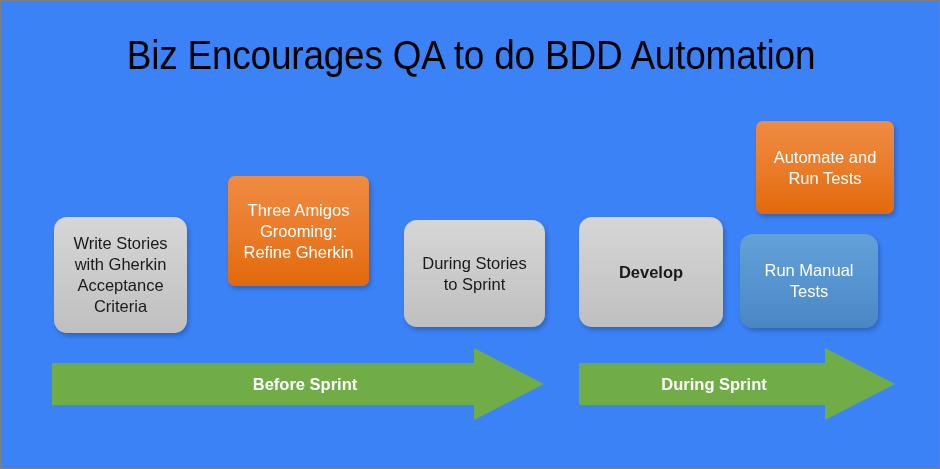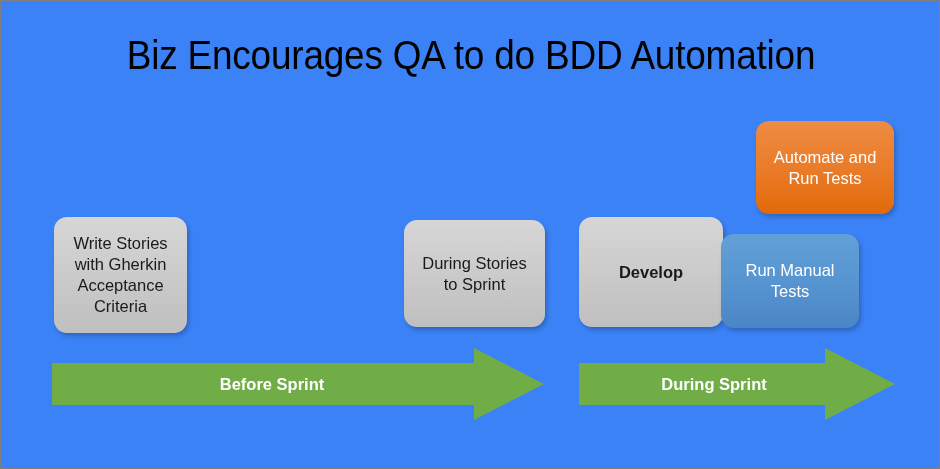--- a/index.html
+++ b/index.html
@@ -54,20 +54,21 @@
   .node-gray {
     background: linear-gradient(180deg, #d6d6d6 0%, #cccccc 45%, #bfbfbf 100%);
     color: #1a1a1a;
     box-shadow: 2px 3px 4px rgba(0,0,0,0.22);
     margin-top: 44px;
   }
   .node-orange {
     background: linear-gradient(180deg, #ef8b42 0%, #ea7c2a 50%, #e2690a 100%);
     color: #ffffff;
     box-shadow: 2px 3px 4px rgba(0,0,0,0.22);
+    border-radius: 7px;
   }
   .node-blue {
     background: linear-gradient(180deg, #63a0d8 0%, #5795d1 50%, #4a86c4 100%);
     color: #ffffff;
     box-shadow: 2px 3px 4px rgba(0,0,0,0.22);
   }
   .arrow {
     position: absolute;
   }
   .arrow svg {
@@ -95,45 +96,50 @@
 
   <div id="slide-title">Biz Encourages QA to do BDD Automation</div>
 
   <div class="node node-gray" style="left:53px; top:172px; width:133px; height:116px;">
     <span class="node-label">Write Stories
 with Gherkin
 Acceptance
 Criteria</span>
   </div>
 
+  <div class="node node-orange" style="left:227px; top:175px; width:141px; height:110px;">
+    <span class="node-label">Three Amigos
+Grooming:
+Refine Gherkin</span>
+  </div>
 
   <div class="node node-gray" style="left:403px; top:175px; width:141px; height:107px;">
     <span class="node-label">During Stories
 to Sprint</span>
   </div>
 
   <div class="node node-gray" style="left:578px; top:172px; width:144px; height:110px;font-weight:bold;">
     <span class="node-label">Develop</span>
   </div>
 
   <div class="node node-orange" style="left:755px; top:120px; width:138px; height:93px;">
     <span class="node-label">Automate and
 Run Tests</span>
   </div>
 
-  <div class="node node-blue" style="left:720px; top:233px; width:138px; height:94px;">
+  <div class="node node-blue" style="left:739px; top:233px; width:138px; height:94px;">
     <span class="node-label">Run Manual
 Tests</span>
   </div>
 
   <div class="arrow" style="left:51px; top:347px; width:492px; height:72px;">
     <svg width="492" height="72" viewBox="0 0 492 72">
       <polygon points="0,15 422,15 422,0 492,36 422,72 422,57 0,57" fill="#70ad47"></polygon>
     </svg>
-    <div class="arrow-label" style="width:440px;">Before Sprint</div>
+    <div class="arrow-label" style="width:440px;margin-left:33px;">Before Sprint</div>
   </div>
 
   <div class="arrow" style="left:578px; top:347px; width:316px; height:72px;">
     <svg width="316" height="72" viewBox="0 0 316 72">
       <polygon points="0,15 246,15 246,0 316,36 246,72 246,57 0,57" fill="#70ad47"></polygon>
     </svg>
     <div class="arrow-label" style="width:270px;">During Sprint</div>
   </div>
 
 </div>

